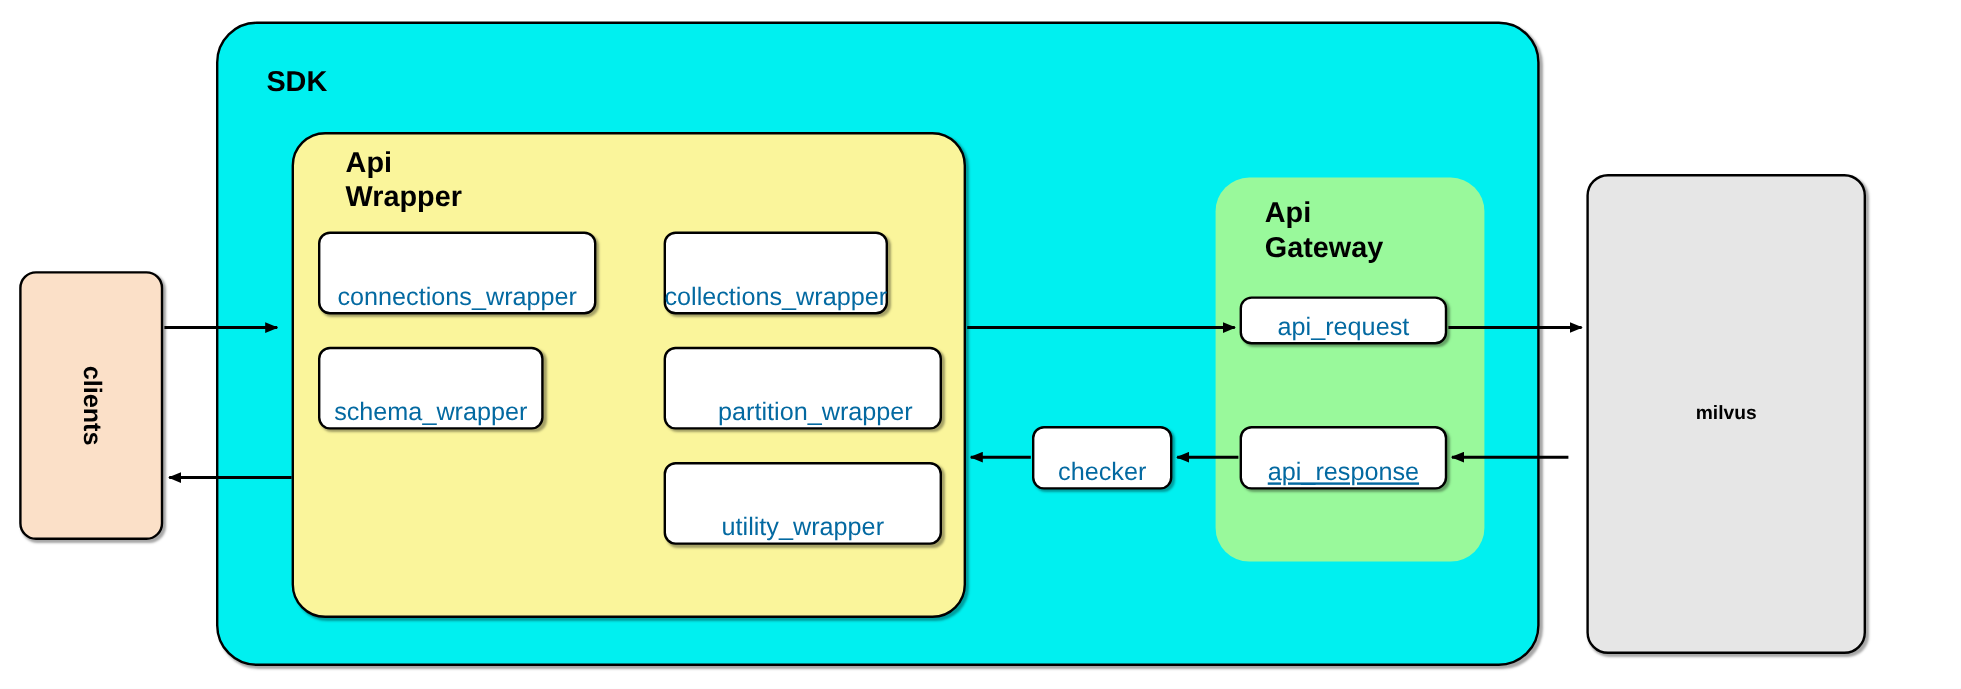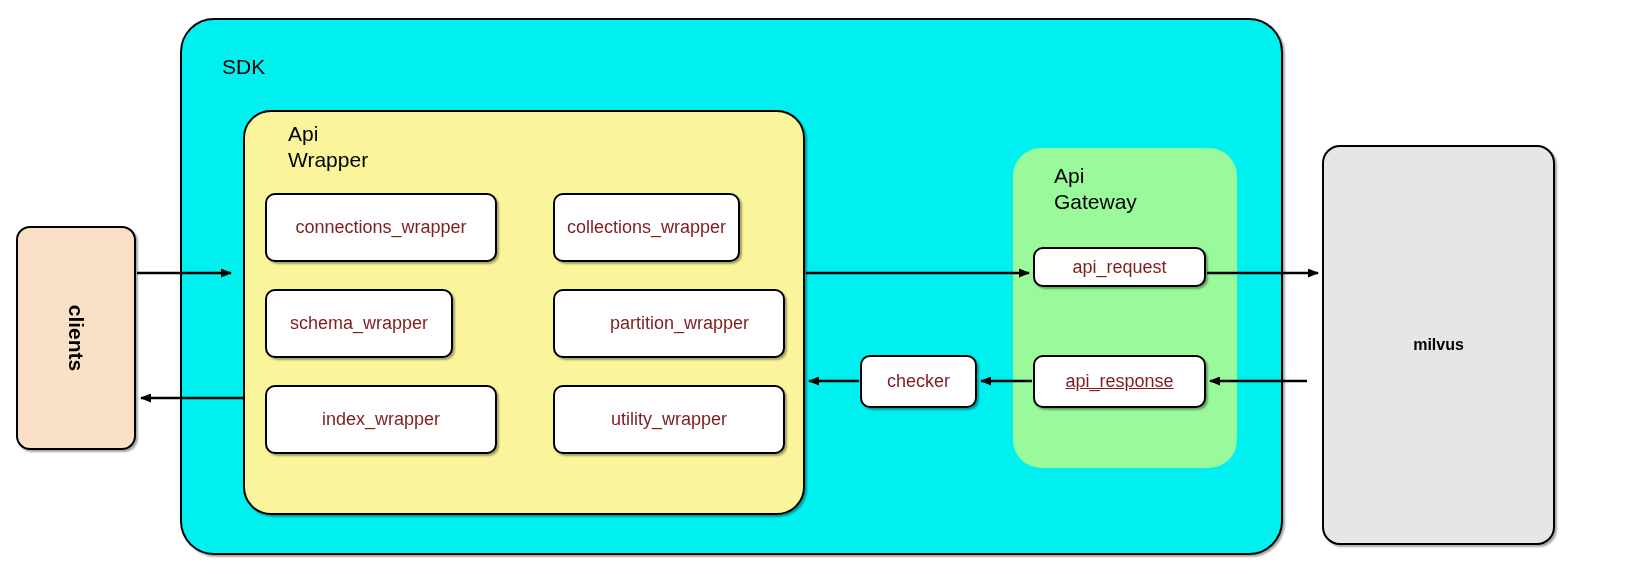--- a/index.html
+++ b/index.html
@@ -22,36 +22,36 @@
     box-shadow: 2px 2px 2px rgba(0,0,0,0.35);
   }
   .label {
     position: absolute;
     color: #000000;
     white-space: pre-line;
     line-height: 1.22;
   }
   
   .grp-label {
-    font-weight: normal;
-    font-size: 21px;
+    font-weight: bold;
+    font-size: 24px;
   }
   
   .leaf {
     position: absolute;
     box-sizing: border-box;
     background: #ffffff;
     border: 2px solid #000000;
     border-radius: 10px;
     box-shadow: 2px 2px 2px rgba(0,0,0,0.35);
     display: flex;
-    align-items: center;
+    align-items: flex-end;
     justify-content: center;
-    font-size: 18px;
-    color: #7f1d1d;
+    font-size: 21px;
+    color: #0369a1;
   }
   .rot-label {
     position: absolute;
     left: 0; top: 0;
     width: 100%; height: 100%;
     display: flex;
     align-items: center;
     justify-content: center;
     font-weight: bold;
     font-size: 21px;
@@ -97,23 +97,20 @@
     <span>connections_wrapper</span>
   </div>
   <div class="leaf" style="left:553px; top:193px; width:187px; height:69px;">
     <span>collections_wrapper</span>
   </div>
   <div class="leaf" style="left:265px; top:289px; width:188px; height:69px;">
     <span>schema_wrapper</span>
   </div>
   <div class="leaf" style="left:553px; top:289px; width:232px; height:69px;padding-left:21px;">
     <span>partition_wrapper</span>
-  </div>
-  <div class="leaf" style="left:265px; top:385px; width:232px; height:69px;">
-    <span>index_wrapper</span>
   </div>
   <div class="leaf" style="left:860px; top:355px; width:117px; height:53px;">
     <span>checker</span>
   </div>
 
   <div class="leaf" style="left:553px; top:385px; width:232px; height:69px;">
     <span>utility_wrapper</span>
   </div>
 
   <div class="box" style="left:1013px; top:148px; width:224px; height:320px; background:#99F99B; border-radius:28px; border:none; box-shadow:none;">

